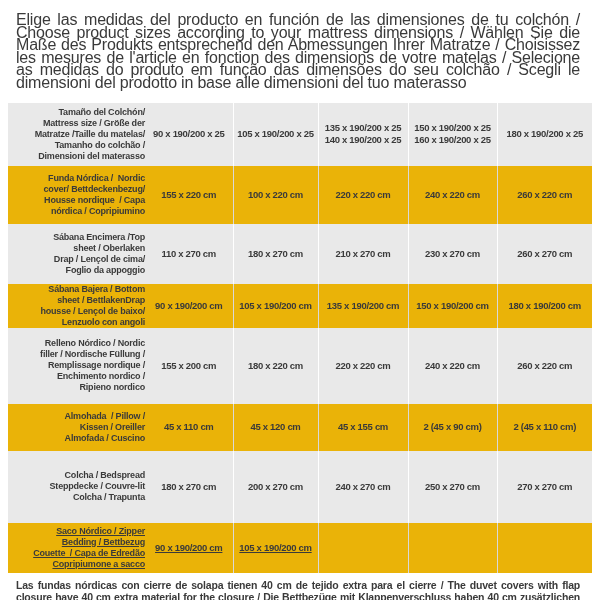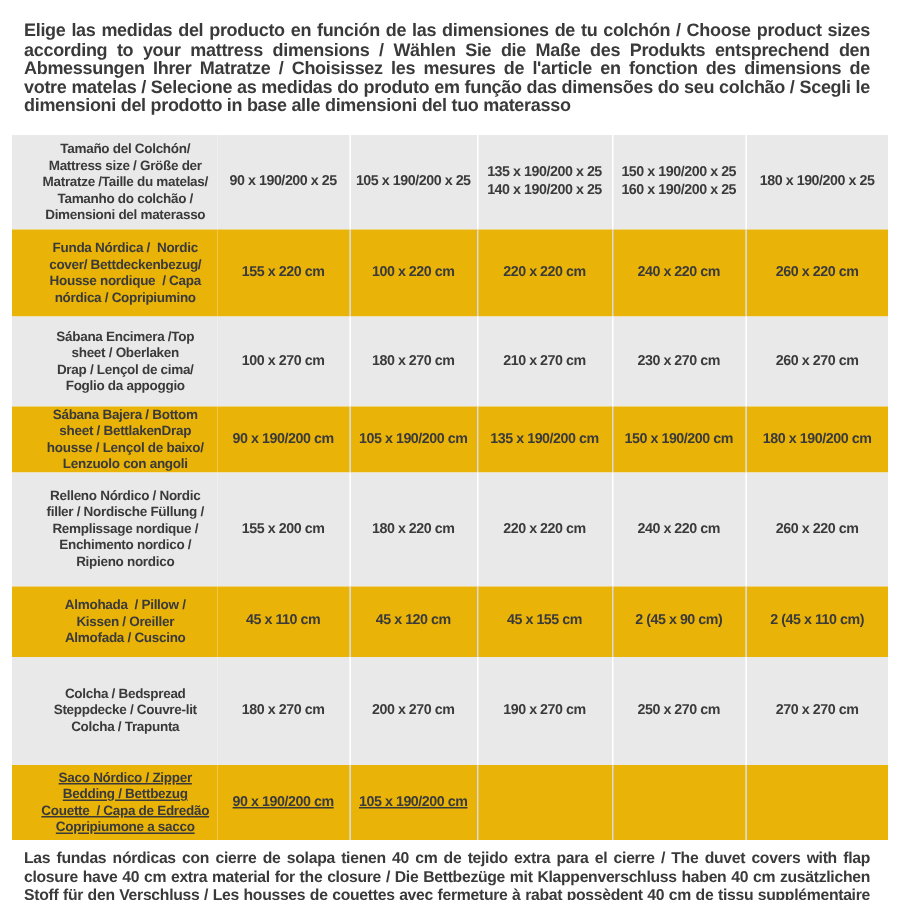--- a/index.html
+++ b/index.html
@@ -12,22 +12,22 @@
   html,body{width:600px;height:600px;overflow:hidden;background:#fff;}
   body{
     font-family:"Liberation Sans","DejaVu Sans",sans-serif;
     color:var(--ink);
     -webkit-font-smoothing:antialiased;
   }
   .sheet{width:600px;height:600px;background:#fff;}
 
   .intro{
     margin:14px 20px 0 16px;
-    font-size:12px;
-    font-weight:bold;
+    font-size:16px;
+    font-weight:normal;
     line-height:12.6px;
     text-align:justify;
     letter-spacing:-0.2px;
     color:var(--ink);
   }
 
   table.size-table{
     border-collapse:collapse;
     table-layout:fixed;
     width:584px;
@@ -47,21 +47,21 @@
     vertical-align:middle;
     font-weight:bold;
     color:var(--ink);
   }
   td.label-cell{
     padding-left:14px;
     font-size:9px;
     line-height:11px;
     letter-spacing:-0.2px;
     white-space:pre;
-    text-align:center;
+    text-align:right;
   }
   td.value-cell{
     font-size:9.5px;
     line-height:12px;
     letter-spacing:-0.3px;
     white-space:pre;
     text-align:center;
   }
   
   tr.plain  td.value-cell + td.value-cell{border-left:1px solid var(--line-on-white);}
@@ -126,21 +126,21 @@
           <td class="value-cell">100 x 220 cm</td>
           <td class="value-cell">220 x 220 cm</td>
           <td class="value-cell">240 x 220 cm</td>
           <td class="value-cell">260 x 220 cm</td>
         </tr>
         <tr class="stripe">
           <td class="label-cell">Sábana Encimera /Top
 sheet / Oberlaken
 Drap / Lençol de cima/
 Foglio da appoggio</td>
-          <td class="value-cell">100 x 270 cm</td>
+          <td class="value-cell">110 x 270 cm</td>
           <td class="value-cell">180 x 270 cm</td>
           <td class="value-cell">210 x 270 cm</td>
           <td class="value-cell">230 x 270 cm</td>
           <td class="value-cell">260 x 270 cm</td>
         </tr>
         <tr class="plain">
           <td class="label-cell">Sábana Bajera / Bottom
 sheet / BettlakenDrap
 housse / Lençol de baixo/
 Lenzuolo con angoli</td>
@@ -171,21 +171,21 @@
           <td class="value-cell">45 x 155 cm</td>
           <td class="value-cell">2 (45 x 90 cm)</td>
           <td class="value-cell">2 (45 x 110 cm)</td>
         </tr>
         <tr class="stripe">
           <td class="label-cell">Colcha / Bedspread
 Steppdecke / Couvre-lit
 Colcha / Trapunta</td>
           <td class="value-cell">180 x 270 cm</td>
           <td class="value-cell">200 x 270 cm</td>
-          <td class="value-cell">190 x 270 cm</td>
+          <td class="value-cell">240 x 270 cm</td>
           <td class="value-cell">250 x 270 cm</td>
           <td class="value-cell">270 x 270 cm</td>
         </tr>
         <tr class="plain">
           <td class="label-cell">Saco Nórdico / Zipper
 Bedding / Bettbezug
 Couette  / Capa de Edredão
 Copripiumone a sacco</td>
           <td class="value-cell">90 x 190/200 cm</td>
           <td class="value-cell">105 x 190/200 cm</td>

